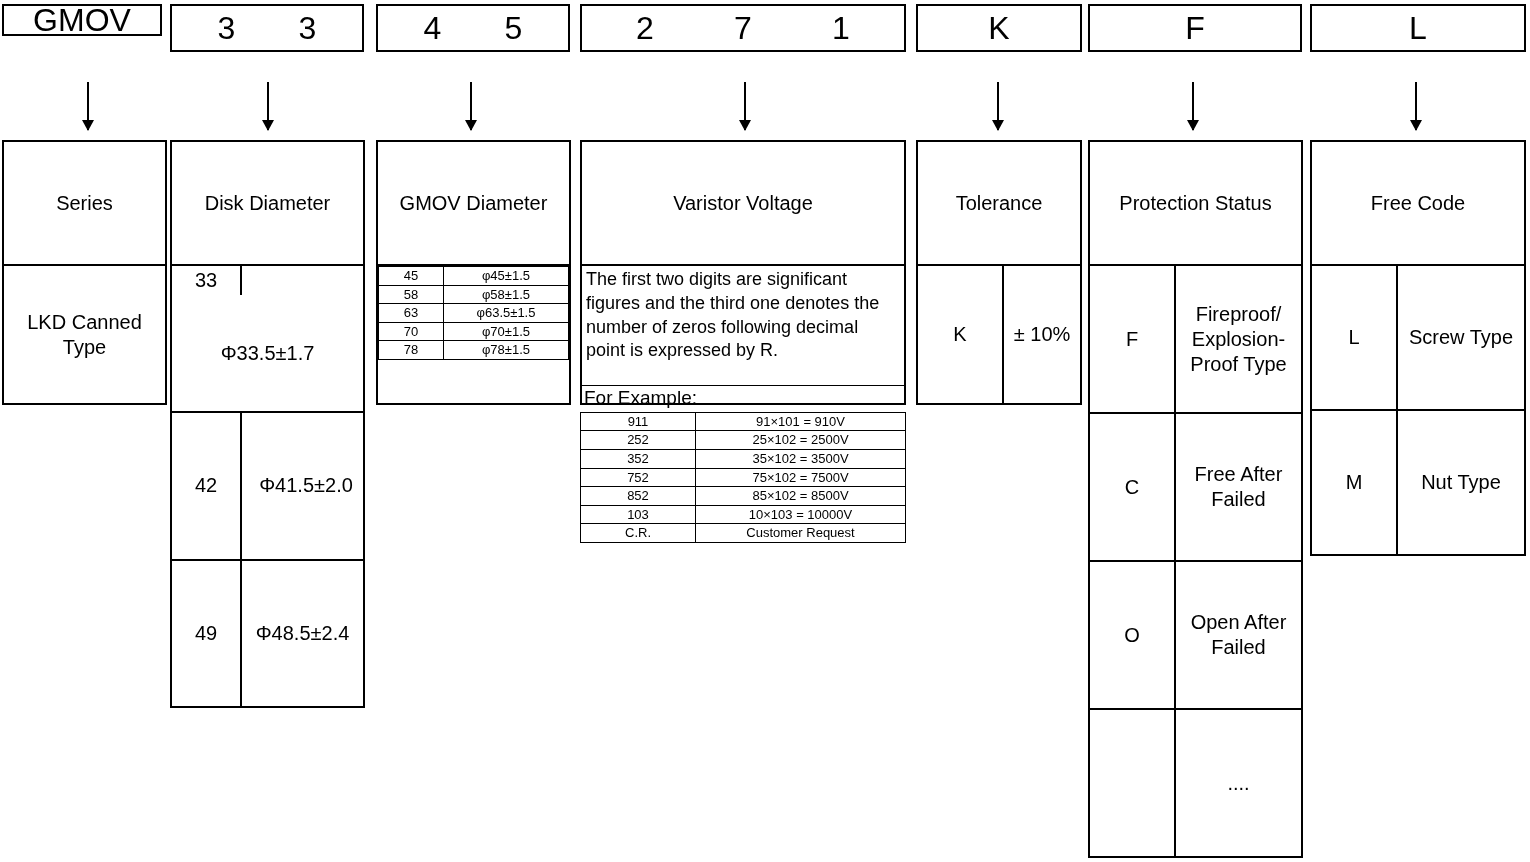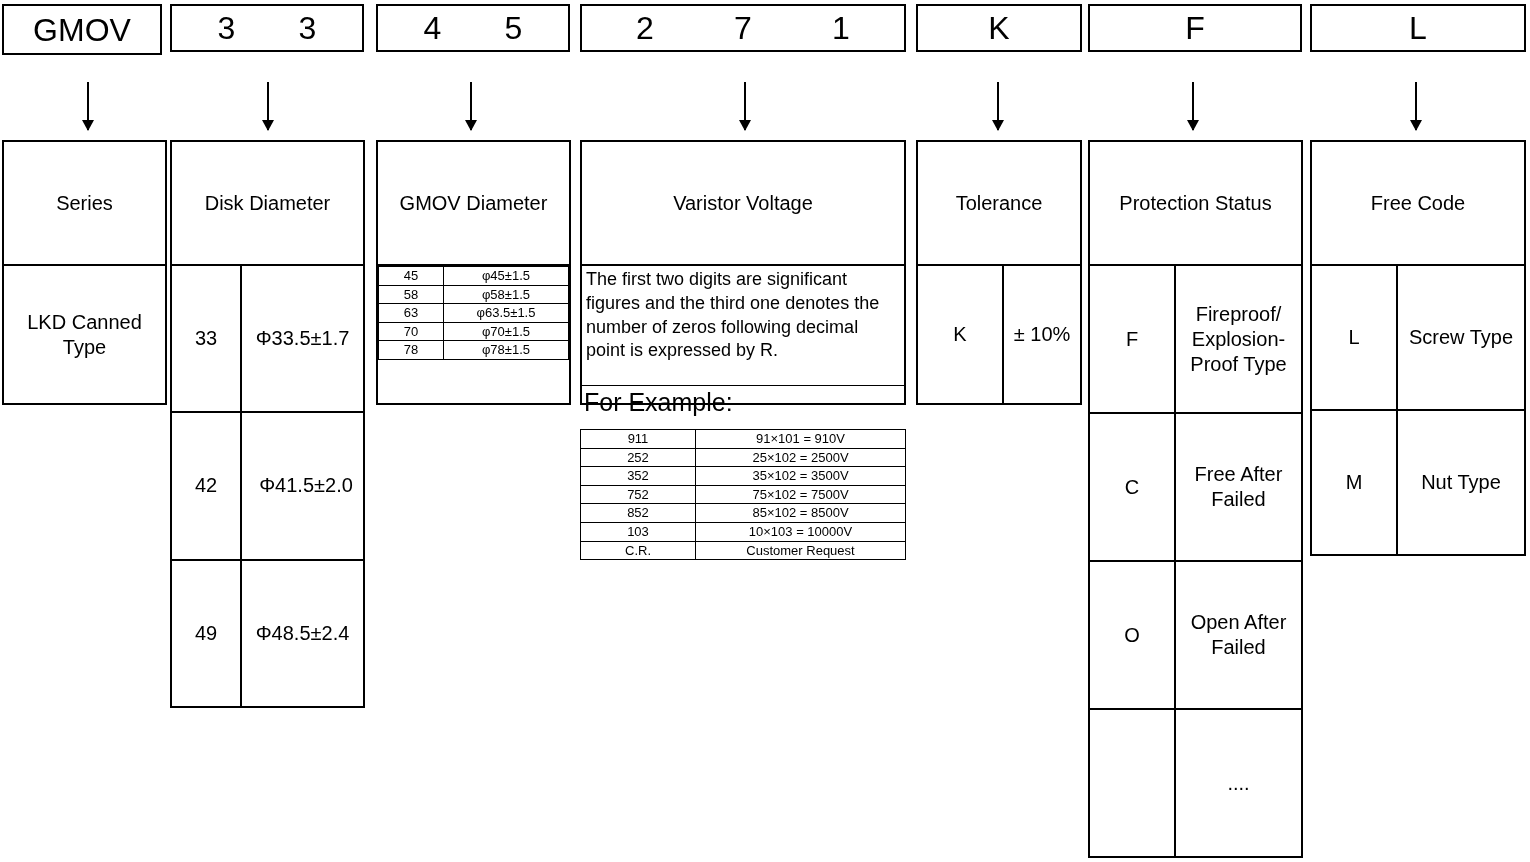--- a/index.html
+++ b/index.html
@@ -94,32 +94,32 @@
     white-space: nowrap;
   }
 
   .paratext {
     font-size: 18px;
     line-height: 1.32;
     padding: 2px 4px 0 4px;
     text-align: left;
   }
   .forex {
-    font-size: 25px;
+    font-size: 19px;
     line-height: 1.2;
     padding: 0 4px;
     text-align: left;
   }
 </style>
 </head>
 <body>
 
 <div id="page">
 
-  <div class="abs codebox" style="left:2px; top:4px; width:160px; height:51px;">
+  <div class="abs codebox" style="left:2px; top:4px; width:160px; height:32px;">
     <span class="ch">GMOV</span>
   </div>
 
   <div class="abs codebox spread" style="left:170px; top:4px; width:194px; height:48px;">
     <span class="ch">3</span>
     <span class="ch">3</span>
   </div>
 
   <div class="abs codebox spread" style="left:376px; top:4px; width:194px; height:48px;">
     <span class="ch">4</span>
@@ -171,21 +171,21 @@
     <div class="panel-body">
       <div class="row2">
         <div class="cellR" style="width:100%; border-right:none;">LKD Canned Type</div>
       </div>
     </div>
   </div>
 
   <div class="abs panel" style="left:170px; top:140px; width:195px; height:568px;">
     <div class="panel-head" style="height:114px;">Disk Diameter</div>
     <div class="panel-body">
-      <div class="row2" style="height:151px;">
+      <div class="row2" style="height:151px;flex-direction:column;">
         <div class="cellL" style="width:60px;">33</div>
         <div class="cellR" style="flex:1;">Φ33.5±1.7</div>
       </div>
       <div class="row2" style="height:150px;">
         <div class="cellL" style="width:60px;">42</div>
         <div class="cellR" style="flex:1;margin-left:7px;">Φ41.5±2.0</div>
       </div>
       <div class="row2" style="height:150px;">
         <div class="cellL" style="width:60px;">49</div>
         <div class="cellR" style="flex:1;">Φ48.5±2.4</div>
@@ -226,21 +226,21 @@
   <div class="abs panel" style="left:580px; top:140px; width:326px; height:265px;">
     <div class="panel-head" style="height:114px;">Varistor Voltage</div>
     <div class="panel-body">
       <div class="paratext">The first two digits are significant figures and the third one denotes the number of zeros following decimal point is expressed by R.</div>
     </div>
   </div>
 
   <div class="abs" style="left:580px; top:385px; width:326px;">
     <div class="abs" style="left:0; top:0; width:326px; height:1px; background:#000;"></div>
     <div class="forex" style="padding-top:2px;">For Example:</div>
-    <table class="minitable" style="margin-top:12px;">
+    <table class="minitable" style="margin-top:2px;">
       <tbody>
           <tr>
         <td style="width:108px;">911</td>
         <td>91×101 = 910V</td>
       </tr>
       <tr>
         <td>252</td>
         <td>25×102 = 2500V</td>
       </tr>
       <tr>

